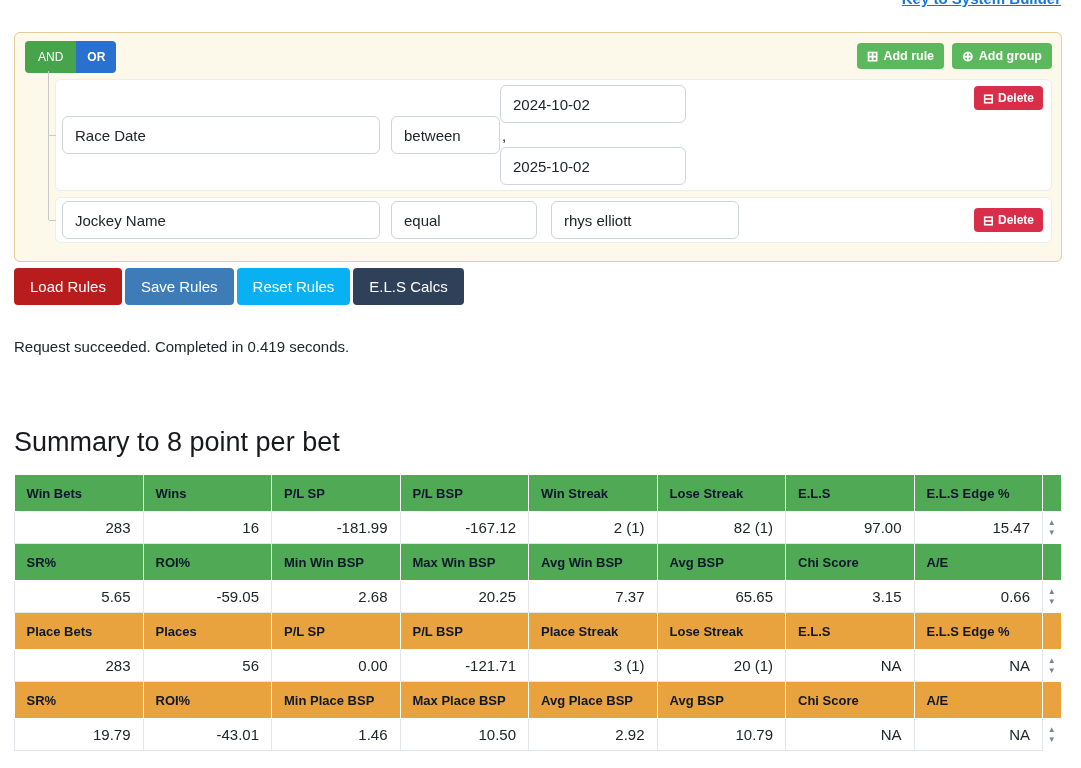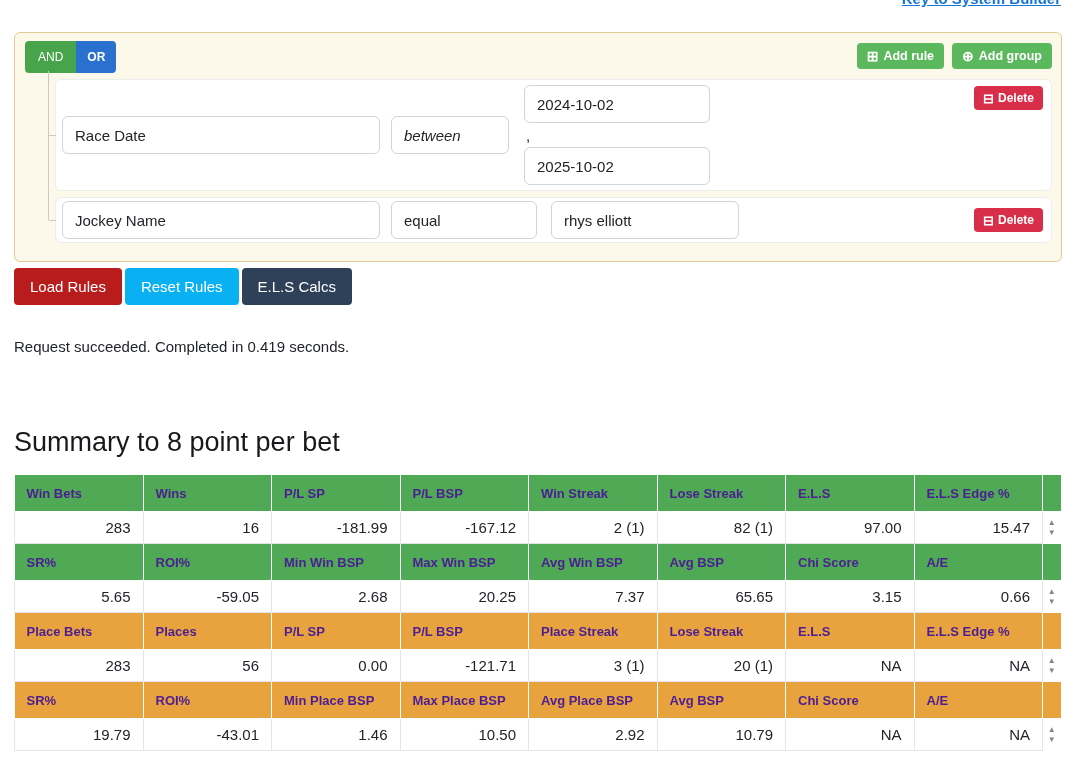--- a/index.html
+++ b/index.html
@@ -59,25 +59,25 @@
   .rule-tall { height: 112px; padding: 6px; box-sizing: border-box; }
   .rule-short { height: 46px; padding: 4px 6px; box-sizing: border-box; }
 
   .input-box {
     border: 1px solid #ced4da; border-radius: 6px; background: #fff;
     height: 38px; box-sizing: border-box;
     display: flex; align-items: center; padding: 0 12px;
     font-size: 15px; color: #212529; cursor: pointer;
   }
   .w-field { width: 318px; }
-  .w-op1 { width: 118px; margin-left: 11px; font-style: italic; }
+  .w-op1 { width: 109px; margin-left: 11px; }
   .w-op2 { width: 146px; margin-left: 11px; }
   .w-date { width: 186px; }
   .w-text { width: 188px; margin-left: 14px; }
-  .dates { margin-left: 15px; display: flex; flex-direction: column; }
+  .dates { display: flex; flex-direction: column; }
   .comma { font-size: 15px; color: #212529; height: 24px; display: flex; align-items: center; padding-left: 2px; }
 
   .btn-delete {
     position: absolute; right: 8px;
     background: #d92e49; color: #fff; font-size: 12px; font-weight: 700;
     padding: 5px 9px; border-radius: 4px;
     display: inline-flex; align-items: center; gap: 4px;
   }
   .btn-delete .ico { font-size: 13px; line-height: 1; }
   .rule-tall .btn-delete { top: 6px; }
@@ -94,21 +94,21 @@
   .status-msg { margin: 33px 0 0 14px; font-size: 15px; color: #212529; }
   .summary-title { margin: 72px 0 0 14px; font-size: 27px; font-weight: 400; color: #17191c; }
 
   
   .summary-table {
     margin: 16px 21px 0 14px; width: 1046px;
     border-collapse: collapse; table-layout: fixed; font-size: 15px;
   }
   .summary-table th {
     height: 36px; padding: 0 12px; text-align: left;
-    color: #4c1d95; font-size: 13px; font-weight: 700;
+    color: #0f172a; font-size: 13px; font-weight: 700;
     border-right: 1px solid rgba(255,255,255,0.45);
     border-top: 1px solid #fff; border-bottom: 1px solid #fff;
     overflow: hidden; white-space: nowrap;
   }
   .summary-table th.spin { border-right: none; }
   .summary-table td {
     background: #fff; border: 1px solid #e2e5e9;
     height: 31px; padding: 0 12px; text-align: right; color: #212529;
     white-space: nowrap;
   }
@@ -165,20 +165,21 @@
       <button class="btn btn-delete">
         <span class="ico">⊟</span>
         <span>Delete</span>
       </button>
     </div>
   </div>
 </div>
 
 <div class="actions-row">
   <button class="action-btn" style="background: #b91c1c;">Load Rules</button>
+  <button class="action-btn" style="background: rgb(61, 124, 183);">Save Rules</button>
   <button class="action-btn" style="background: rgb(9, 177, 242);">Reset Rules</button>
   <button class="action-btn" style="background: rgb(46, 65, 88);">E.L.S Calcs</button>
 </div>
 
 <div class="status-msg">Request succeeded. Completed in 0.419 seconds.</div>
 
 <h2 class="summary-title">Summary to 8 point per bet</h2>
 
 <table class="summary-table" id="summary-table">
   <colgroup>

